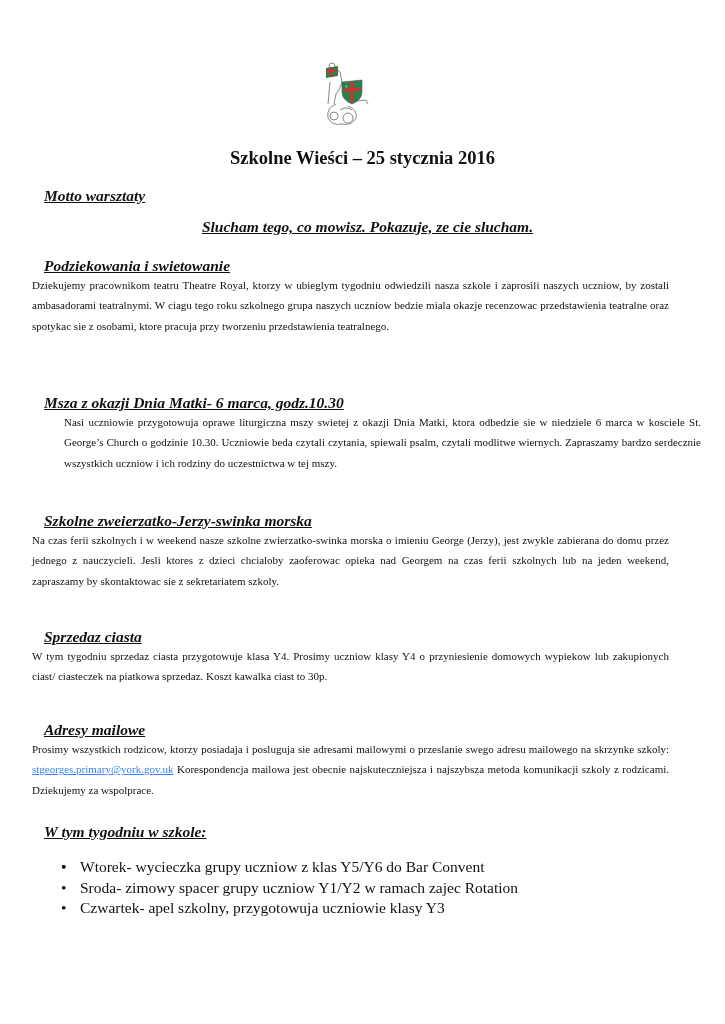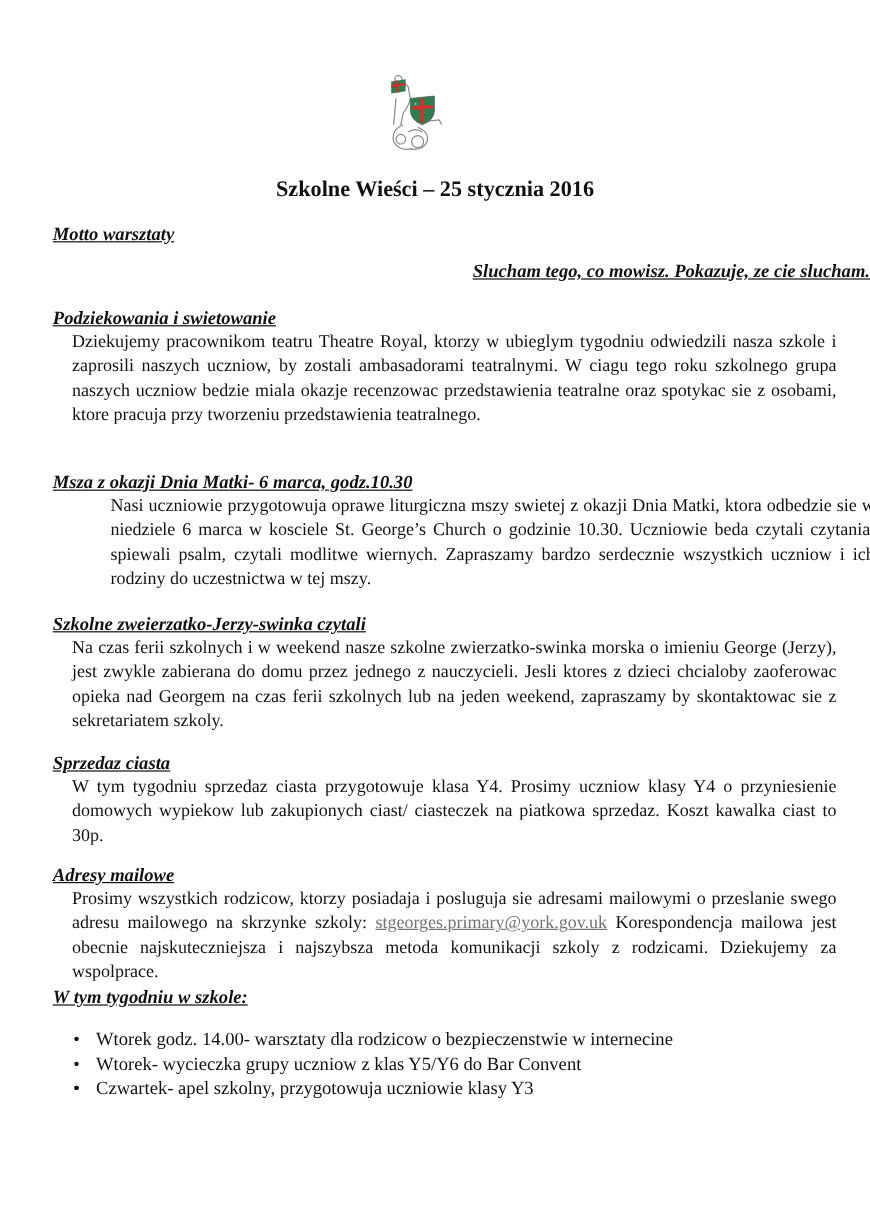--- a/index.html
+++ b/index.html
@@ -4,26 +4,26 @@
   <style>
     html, body { margin: 0; padding: 0; background: #ffffff; }
     body { width: 725px; height: 1024px; position: relative; overflow: hidden;
            font-family: "Liberation Serif", serif; color: #111; }
     .page { position: absolute; left: 0; top: 0; width: 725px; height: 1024px; }
     .logo { position: absolute; left: 318px; top: 58px; width: 52px; height: 74px; }
     .title { position: absolute; left: 0; width: 725px; top: 148px; text-align: center;
              font-weight: bold; font-size: 18.5px; letter-spacing: 0; }
     .heading { position: absolute; left: 44px; font-weight: bold; font-style: italic;
                text-decoration: underline; font-size: 15.5px; line-height: 20px; }
-    .motto { position: absolute; left: 0; width: 725px; top: 218px; text-align: right;
+    .motto { position: absolute; left: 0; width: 725px; top: 218px; text-align: center;
              font-weight: bold; font-style: italic; text-decoration: underline;
              font-size: 15.5px; padding-left: 10px; box-sizing: border-box; }
-    .para { position: absolute; left: 60px; width: 637px; font-size: 15px;
+    .para { position: absolute; left: 32px; width: 637px; font-size: 11px;
             line-height: 20.3px; text-align: justify; }
-    .link { color: #737373; text-decoration: underline; }
+    .link { color: #3b82f6; text-decoration: underline; }
     ul.events { position: absolute; left: 44px; top: 857px; margin: 0; padding: 0;
                 list-style: none; font-size: 15.5px; line-height: 20.5px; }
     ul.events li { position: relative; padding-left: 36px; }
     ul.events li .bullet { position: absolute; left: 17px; top: 0; }
   </style>
 </head>
 <body>
 
 <div class="page">
 
@@ -54,33 +54,33 @@
 
   <div class="heading" style="top:186px;">Motto warsztaty</div>
   <div class="motto">Slucham tego, co mowisz. Pokazuje, ze cie slucham.</div>
 
   <div class="heading" style="top:256px;">Podziekowania i swietowanie</div>
   <div class="para" style="top:275px;">Dziekujemy pracownikom teatru Theatre Royal, ktorzy w ubieglym tygodniu odwiedzili nasza szkole i zaprosili naszych uczniow, by zostali ambasadorami teatralnymi. W ciagu tego roku szkolnego grupa naszych uczniow bedzie miala okazje recenzowac przedstawienia teatralne oraz spotykac sie z osobami, ktore pracuja przy tworzeniu przedstawienia teatralnego.</div>
 
   <div class="heading" style="top:393px;text-decoration:underline;">Msza z okazji Dnia Matki- 6 marca, godz.10.30</div>
   <div class="para" style="top:412px;margin-left:32px;">Nasi uczniowie przygotowuja oprawe liturgiczna mszy swietej z okazji Dnia Matki, ktora odbedzie sie w niedziele 6 marca w kosciele St. George’s Church o godzinie 10.30. Uczniowie beda czytali czytania, spiewali psalm, czytali modlitwe wiernych. Zapraszamy bardzo serdecznie wszystkich uczniow i ich rodziny do uczestnictwa w tej mszy.</div>
 
-  <div class="heading" style="top:511px;">Szkolne zweierzatko-Jerzy-swinka czytali</div>
+  <div class="heading" style="top:511px;">Szkolne zweierzatko-Jerzy-swinka morska</div>
   <div class="para" style="top:530px;">Na czas ferii szkolnych i w weekend nasze szkolne zwierzatko-swinka morska o imieniu George (Jerzy), jest zwykle zabierana do domu przez jednego z nauczycieli. Jesli ktores z dzieci chcialoby zaoferowac opieka nad Georgem na czas ferii szkolnych lub na jeden weekend, zapraszamy by skontaktowac sie z sekretariatem szkoly.</div>
 
   <div class="heading" style="top:627px;">Sprzedaz ciasta</div>
   <div class="para" style="top:646px;">W tym tygodniu sprzedaz ciasta przygotowuje klasa Y4. Prosimy uczniow klasy Y4 o przyniesienie domowych wypiekow lub zakupionych ciast/ ciasteczek na piatkowa sprzedaz. Koszt kawalka ciast to 30p.</div>
 
   <div class="heading" style="top:720px;">Adresy mailowe</div>
   <div class="para" style="top:739px;">
     <span>Prosimy wszystkich rodzicow, ktorzy posiadaja i posluguja sie adresami mailowymi o przeslanie swego adresu mailowego na skrzynke szkoly: </span><a class="link" title="stgeorges.primary@york.gov.uk">stgeorges.primary@york.gov.uk</a>
     <span>Korespondencja mailowa jest obecnie najskuteczniejsza i najszybsza metoda komunikacji szkoly z rodzicami. Dziekujemy za wspolprace.</span>
   </div>
 
   <div class="heading" style="top:822px;">W tym tygodniu w szkole:</div>
   <ul class="events">
-    <li><span class="bullet">•</span><span>Wtorek godz. 14.00- warsztaty dla rodzicow o bezpieczenstwie w internecine</span></li>
+    <li><span class="bullet">•</span></li>
     <li><span class="bullet">•</span><span>Wtorek- wycieczka grupy uczniow z klas Y5/Y6 do Bar Convent</span></li>
-    <li><span class="bullet">•</span></li>
+    <li><span class="bullet">•</span><span>Sroda- zimowy spacer grupy uczniow Y1/Y2 w ramach zajec Rotation</span></li>
     <li><span class="bullet">•</span><span>Czwartek- apel  szkolny, przygotowuja uczniowie klasy Y3</span></li>
   </ul>
 
 </div>
 
 </body></html>

